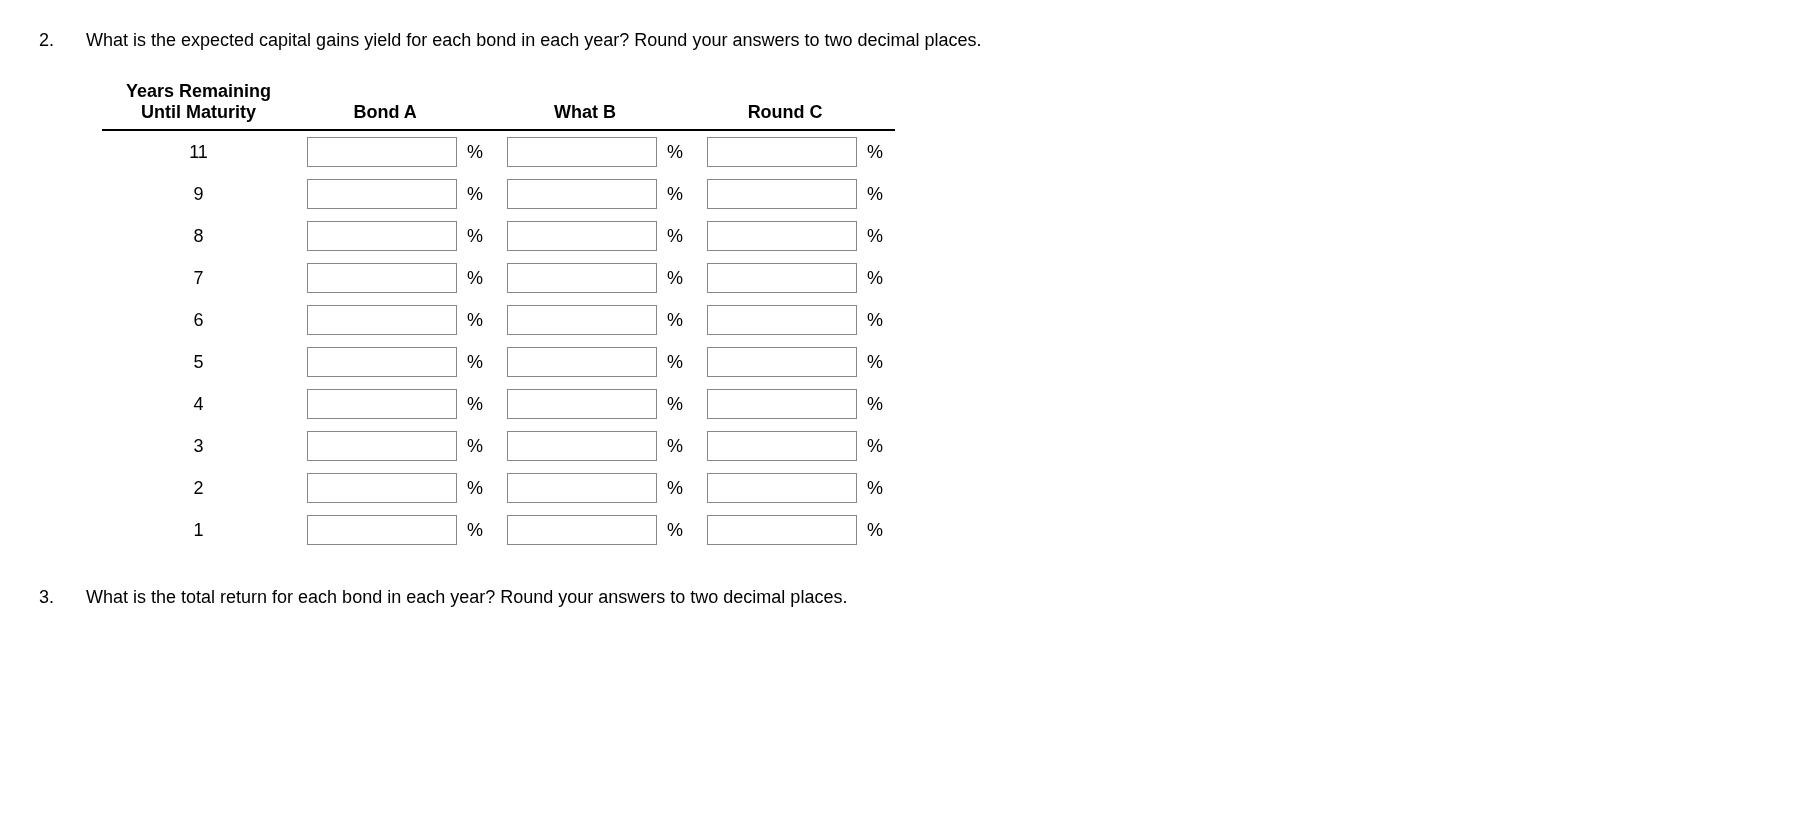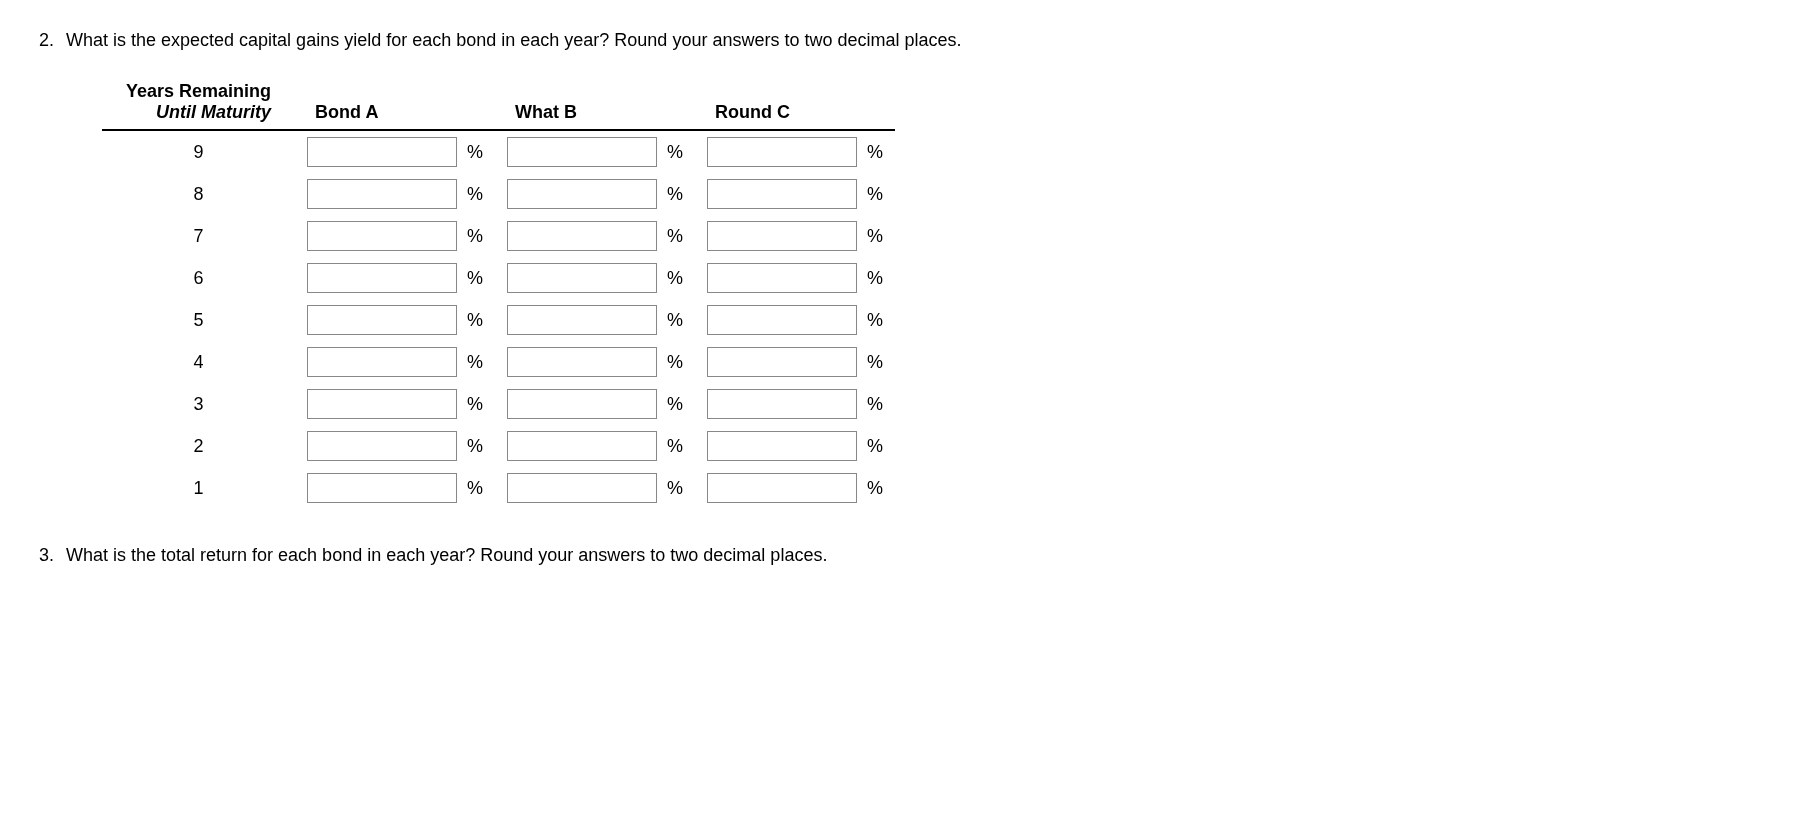--- a/index.html
+++ b/index.html
@@ -19,47 +19,48 @@
       gap: 12px;
       align-items: flex-start;
       margin-bottom: 24px;
     }
     .question-number {
       min-width: 24px;
       text-align: right;
     }
     .question-text {
       flex: 1;
+      margin-left: 20px;
     }
     .table-wrap {
       margin-left: 72px;
       margin-bottom: 36px;
     }
     table {
       border-collapse: collapse;
     }
     thead th {
       font-weight: bold;
       padding: 6px 20px;
       text-align: left;
       border-bottom: 2px solid #000;
       vertical-align: bottom;
     }
     thead th.col-years {
-      text-align: right;
+      text-align: center;
       padding: 6px 24px;
     }
     thead th.col-years .line1 {
       display: block;
     }
     thead th.col-years .line2 {
       display: block;
-      font-style: italic;
     }
     thead th.col-bond {
+      text-align: center;
       padding: 6px 40px 6px 20px;
     }
     tbody td {
       padding: 6px 12px;
       vertical-align: middle;
     }
     tbody td.y-col {
       text-align: center;
       padding: 6px 24px;
     }
@@ -96,20 +97,41 @@
           <span class="line1">Years Remaining</span>
           <span class="line2">Until Maturity</span>
         </th>
         <th class="col-bond">Bond A</th>
         <th class="col-bond">What B</th>
         <th class="col-bond">Round C</th>
       </tr>
     </thead>
     <tbody id="table-body">
         <tr>
+          <td class="y-col">11</td>
+          <td>
+            <div class="input-cell">
+              <input type="text" class="text-input" style="">
+              <span class="pct">%</span>
+            </div>
+          </td>
+          <td>
+            <div class="input-cell">
+              <input type="text" class="text-input" style="">
+              <span class="pct">%</span>
+            </div>
+          </td>
+          <td>
+            <div class="input-cell">
+              <input type="text" class="text-input" style="">
+              <span class="pct">%</span>
+            </div>
+          </td>
+        </tr>
+        <tr>
           <td class="y-col">9</td>
           <td>
             <div class="input-cell">
               <input type="text" class="text-input" style="">
               <span class="pct">%</span>
             </div>
           </td>
           <td>
             <div class="input-cell">
               <input type="text" class="text-input" style="">

